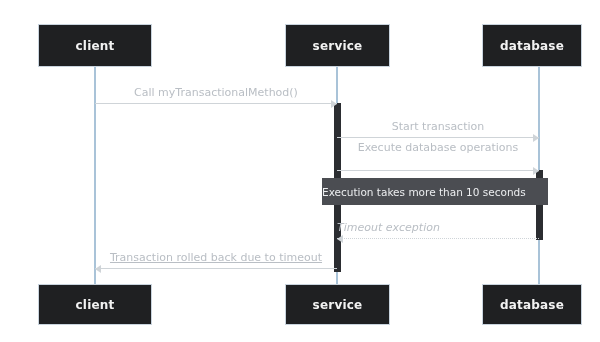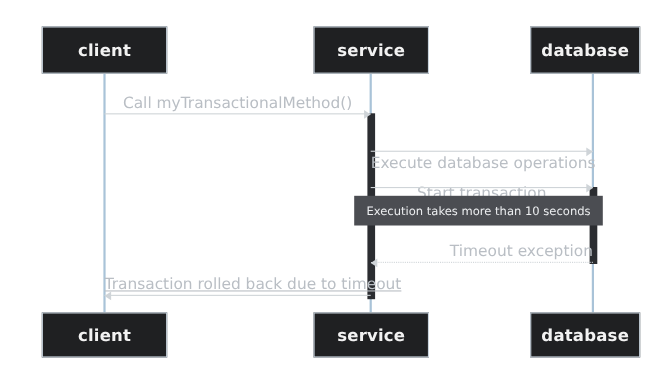--- a/index.html
+++ b/index.html
@@ -21,21 +21,21 @@
     position: absolute;
     background: #1f2022;
     border: 1px solid #c9d4de;
     display: flex;
     align-items: center;
     justify-content: center;
     box-sizing: border-box;
   }
   .participant-label {
     color: #f2f2f2;
-    font-size: 15px;
+    font-size: 12px;
     font-weight: bold;
     letter-spacing: 0.2px;
     font-family: "DejaVu Sans", "Liberation Sans", sans-serif;
   }
   .lifeline {
     position: absolute;
     width: 2px;
     background: #a9c3d8;
   }
   .activation {
@@ -47,21 +47,21 @@
     position: absolute;
     height: 0;
     border-top: 1px solid #cfd4d8;
   }
   .msg-line.dashed {
     border-top: 1px dotted #cfd4d8;
   }
   .msg-label {
     position: absolute;
     color: #b9bec4;
-    font-size: 14px;
+    font-size: 11px;
     white-space: nowrap;
     font-family: "DejaVu Sans", "Liberation Sans", sans-serif;
   }
   .arrow-head {
     position: absolute;
     width: 0;
     height: 0;
   }
   .arrow-right {
     border-top: 4px solid transparent;
@@ -71,21 +71,20 @@
   .arrow-left {
     border-top: 4px solid transparent;
     border-bottom: 4px solid transparent;
     border-right: 6px solid #cfd4d8;
   }
   .note-box {
     position: absolute;
     background: #4b4d52;
     display: flex;
     align-items: center;
-    justify-content: center;
     box-sizing: border-box;
   }
   .note-text {
     color: #eceef0;
     font-size: 10.5px;
     white-space: nowrap;
     font-family: "DejaVu Sans", "Liberation Sans", sans-serif;
   }
 </style>
 </head>
@@ -103,27 +102,27 @@
       <div class="activation" style="left: 334px; top: 103px; height: 169px;"></div>
       <div class="activation" style="left: 536px; top: 170px; height: 70px;"></div>
     </div>
 
   <div id="messages-layer">
       <div class="msg-line" style="left: 95px; top: 103px; width: 242px;"></div>
       <div class="arrow-head arrow-right" style="top: 100px; left: 331px;"></div>
       <div class="msg-label" style="top: 86px; left: 95px; width: 242px; text-align: center;">Call myTransactionalMethod()</div>
       <div class="msg-line" style="left: 337px; top: 137px; width: 202px;"></div>
       <div class="arrow-head arrow-right" style="top: 134px; left: 533px;"></div>
-      <div class="msg-label" style="top: 120px; left: 337px; width: 202px; text-align: center; margin-top: 48px;">Start transaction</div>
+      <div class="msg-label" style="top: 120px; left: 337px; width: 202px; text-align: center;">Start transaction</div>
       <div class="msg-line" style="left: 337px; top: 170px; width: 202px;"></div>
       <div class="arrow-head arrow-right" style="top: 167px; left: 533px;"></div>
       <div class="msg-label" style="top: 141px; left: 337px; width: 202px; text-align: center;">Execute database operations</div>
       <div class="msg-line dashed" style="left: 337px; top: 238px; width: 202px;"></div>
       <div class="arrow-head arrow-left" style="top: 235px; left: 337px;"></div>
-      <div class="msg-label" style="top: 221px; left: 337px; width: 202px; text-align: right;">Timeout exception</div>
+      <div class="msg-label" style="top: 221px; left: 337px; width: 202px; text-align: left; font-style: italic;">Timeout exception</div>
       <div class="msg-line" style="left: 95px; top: 268px; width: 242px;"></div>
       <div class="arrow-head arrow-left" style="top: 265px; left: 95px;"></div>
       <div class="msg-label" style="top: 251px; left: 95px; width: 242px; text-align: center; text-decoration: underline;">Transaction rolled back due to timeout</div>
     </div>
 
   <div id="participants-layer">
       <div class="participant-box" style="left: 38px; top: 24px; width: 114px; height: 43px;">
         <span class="participant-label">client</span>
       </div>
       <div class="participant-box" style="left: 285px; top: 24px; width: 105px; height: 43px;">

